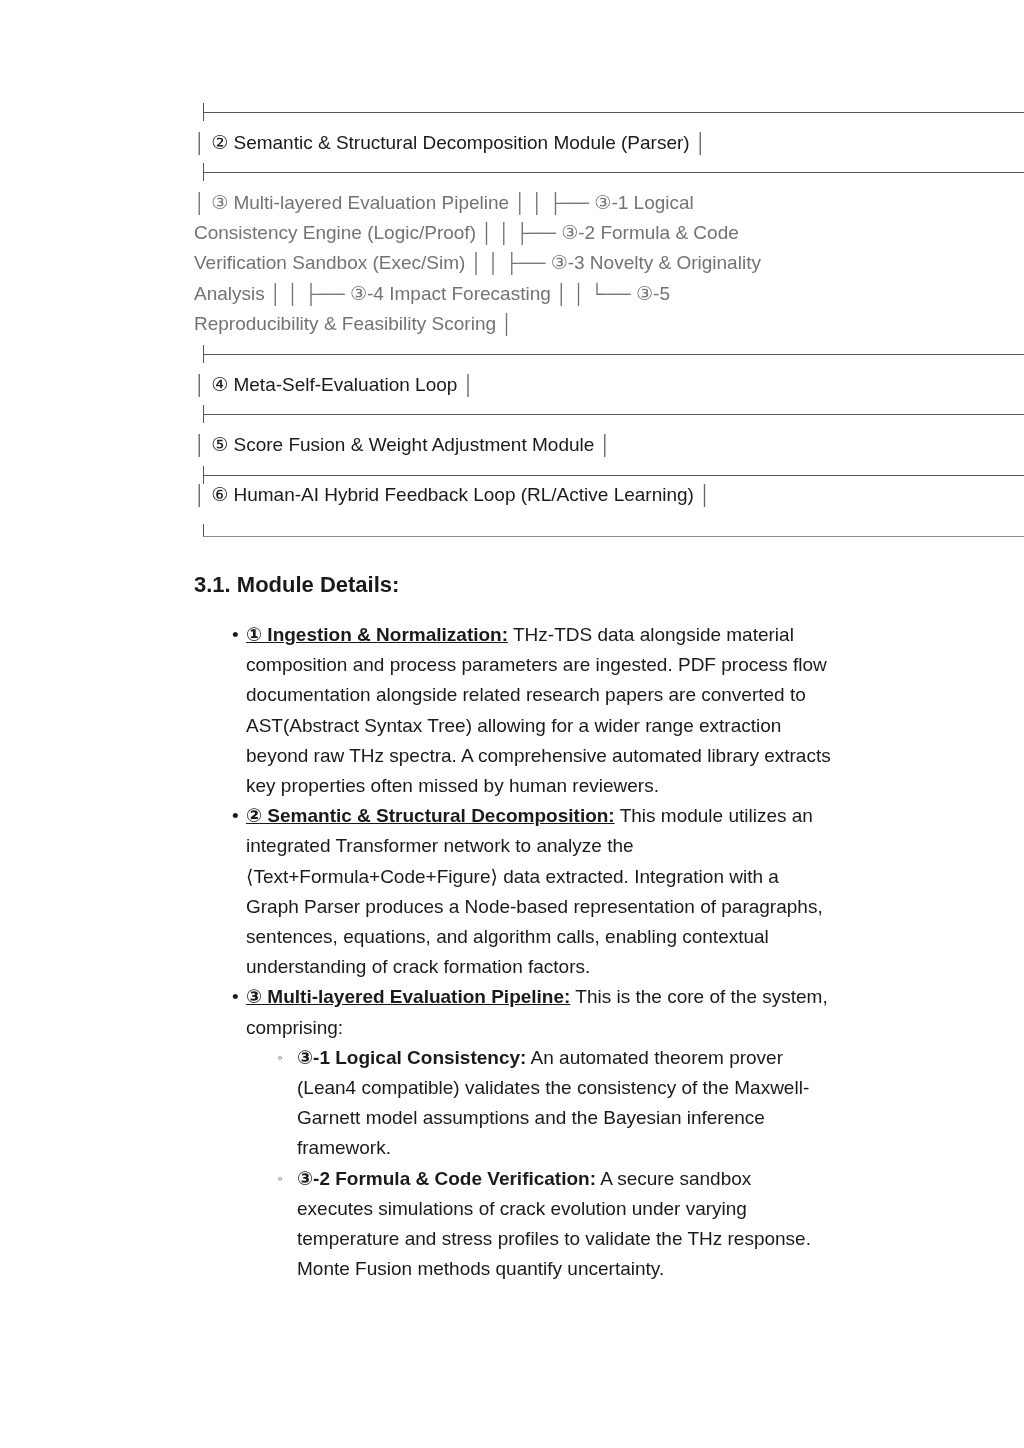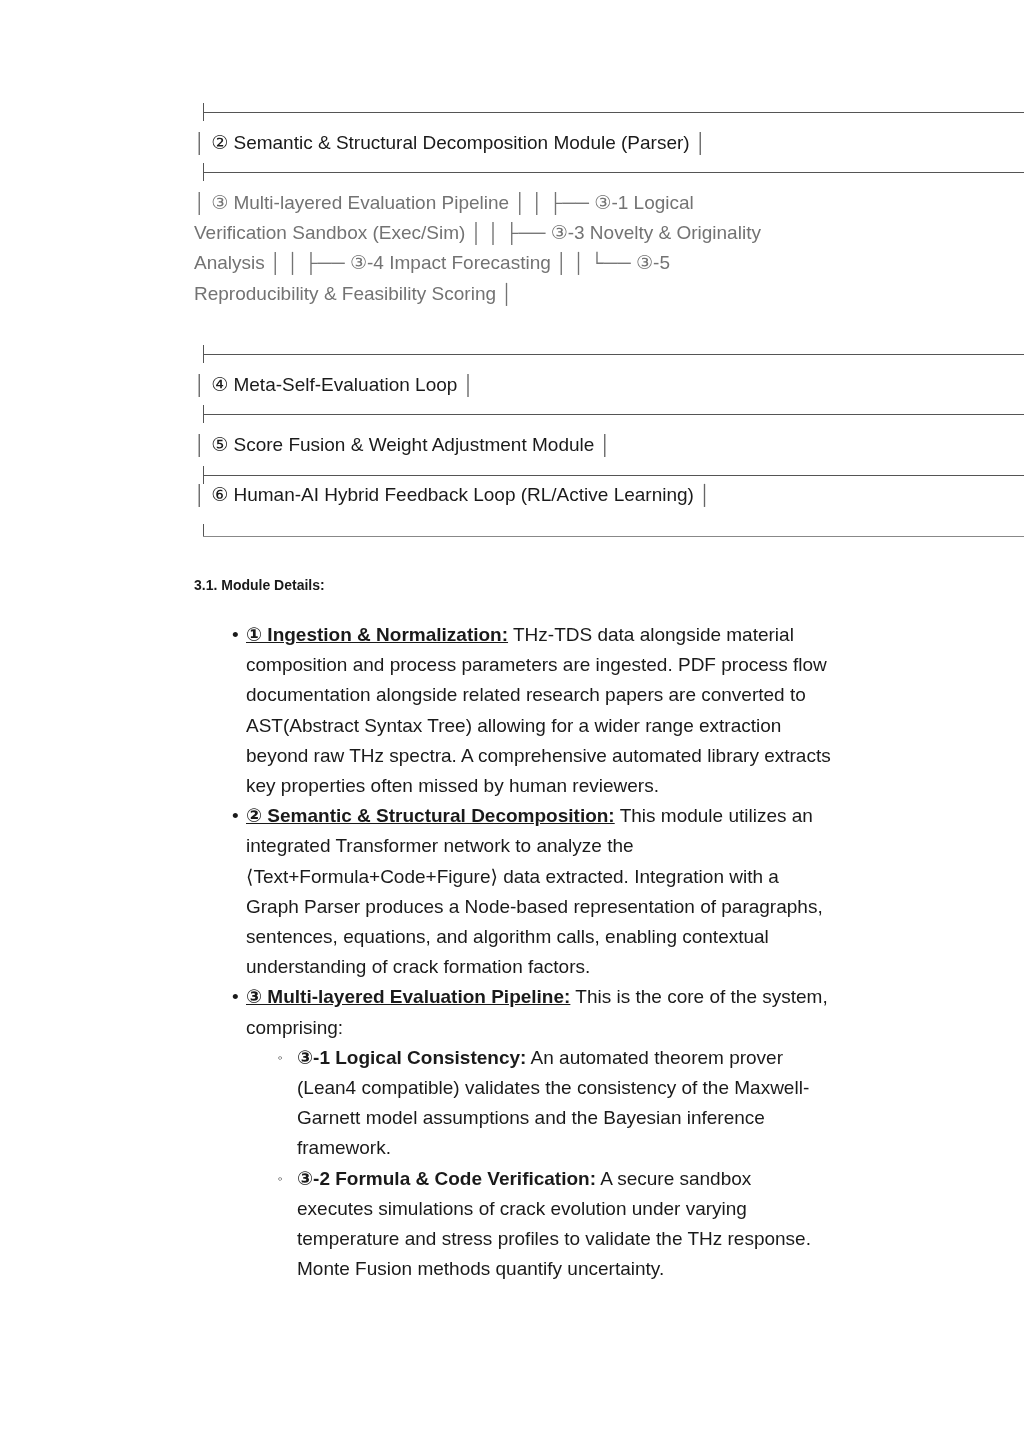--- a/index.html
+++ b/index.html
@@ -25,21 +25,21 @@
     white-space: nowrap; color: #1a1a1a;
   }
   .bar { color: #666; font-weight: 300; }
   .wrap-block {
     position: absolute; left: 0; top: 88px; width: 600px;
     font-size: 19px; line-height: 30.2px; color: #737373;
   }
 
   .section-heading {
     position: absolute; left: 194px; top: 570px;
-    font-size: 14px; font-weight: bold; line-height: 30px; text-align: center;
+    font-size: 22px; font-weight: bold; line-height: 30px; text-align: center;
   }
 
   .list { position: absolute; left: 232px; top: 620px; width: 600px; }
   .li { position: relative; font-size: 19px; line-height: 30.2px; padding-left: 14px; }
   .li .bullet { position: absolute; left: 0; top: 0; }
   .li b { font-weight: bold; text-decoration: underline; }
   .sublist { position: relative; margin-left: 38px; }
   .sli { position: relative; font-size: 19px; line-height: 30.2px; padding-left: 27px; }
   .sli .bullet { position: absolute; left: 8px; top: 0; font-size: 13px; }
 </style>
@@ -57,20 +57,21 @@
       <span class="bar">│</span>
       <span>② Semantic &amp; Structural Decomposition Module (Parser)</span>
       <span class="bar">│</span>
     </div>
 
     <div class="hrule-tick" style="top:63px;"></div>
     <div class="hrule" style="top:72px;"></div>
 
     <div class="wrap-block">
       <div style="padding-left:0;">│ ③ Multi-layered Evaluation Pipeline │ │ ├── ③-1 Logical</div>
+      <div>Consistency Engine (Logic/Proof) │ │ ├── ③-2 Formula &amp; Code</div>
       <div>Verification Sandbox (Exec/Sim) │ │ ├── ③-3 Novelty &amp; Originality</div>
       <div>Analysis │ │ ├── ③-4 Impact Forecasting │ │ └── ③-5</div>
       <div>Reproducibility &amp; Feasibility Scoring │</div>
     </div>
 
     <div class="hrule-tick" style="top:245px;"></div>
     <div class="hrule" style="top:254px;"></div>
 
     <div class="row" style="top:270px;">
       <span class="bar">│</span>

